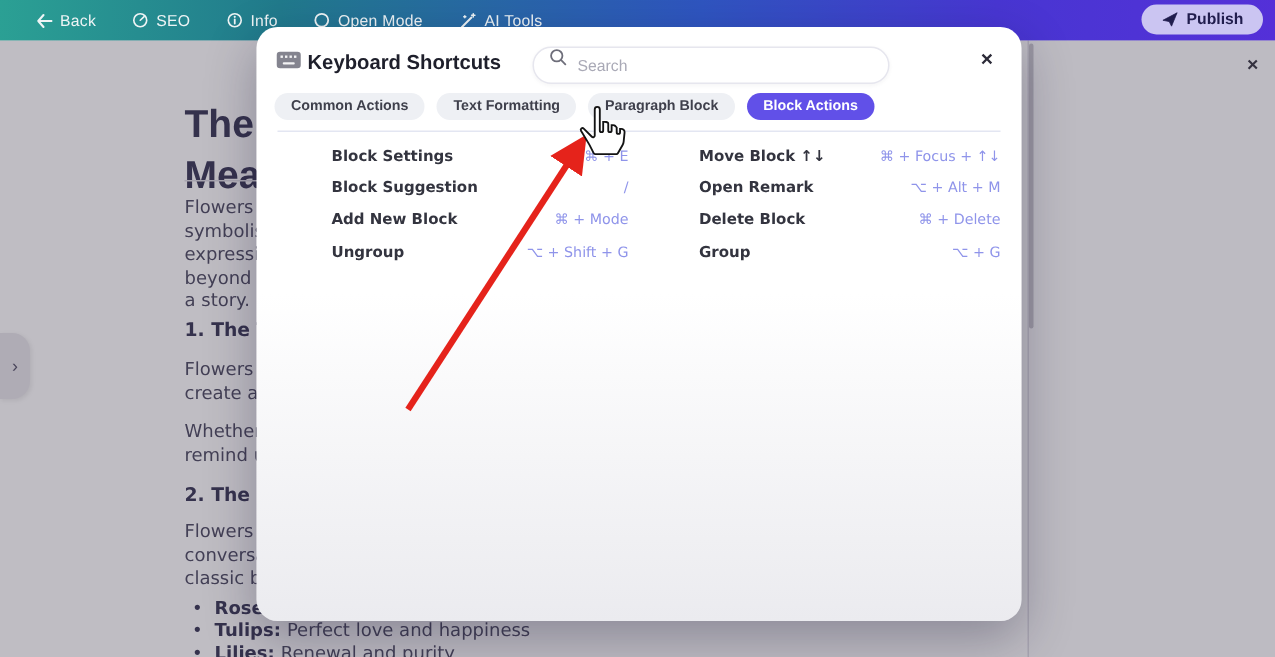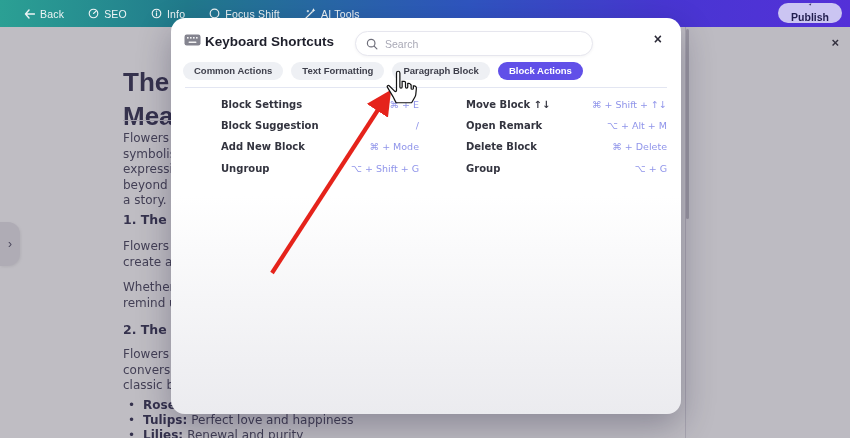--- a/index.html
+++ b/index.html
@@ -11,21 +11,21 @@
     position:absolute; top:0; left:0; width:850px; height:27px; z-index:3;
     background:linear-gradient(93deg,#2ba094 0%,#217a8c 22%,#2f55c0 55%,#4836d2 78%,#5430d8 100%);
     display:flex; align-items:center; color:#eef4f5; font-size:10.5px;
   }
   .tb-left{ display:flex; align-items:center; gap:24px; padding-left:24px; }
   .tb-item{ display:flex; align-items:center; gap:5px; cursor:pointer; font-weight:500; letter-spacing:.2px; white-space:nowrap; }
   .tb-item svg{ display:block; }
   .tb-right{ position:absolute; right:8px; top:3px; display:flex; align-items:center; gap:7px; }
   .pill-btn{ display:flex; align-items:center; gap:5px; height:20px; padding:0 13px; border-radius:11px; font-size:10.5px; cursor:pointer; }
   .preview-btn{ border:1px solid rgba(255,255,255,.75); color:#ffffff; background:transparent; }
-  .publish-btn{ background:#cbc5f2; color:#211d4e; font-weight:700;flex-direction:column; }
+  .publish-btn{ background:#cbc5f2; color:#211d4e; font-weight:700; }
 
   
   .content{ position:absolute; top:27px; left:0; width:850px; height:411px; background:#ffffff; z-index:1; }
   .h1{ position:absolute; left:123px; font-size:26px; font-weight:700; color:#2e2c4d; white-space:nowrap; }
   .h1.l1{ top:40px; } .h1.l2{ top:74px; }
   .hrule{ position:absolute; left:123px; top:93px; width:380px; height:1px; background:#dddbe2; }
   .para{ position:absolute; left:123px; font-size:12px; line-height:15.6px; color:#44425a; white-space:nowrap; font-family:"DejaVu Sans", sans-serif; }
   .sect{ position:absolute; left:123px; font-size:12.5px; font-weight:700; color:#2e2c4d; white-space:nowrap; font-family:"DejaVu Sans", sans-serif; }
   .bullets{ position:absolute; left:128px; top:371px; font-size:12px; font-family:"DejaVu Sans", sans-serif; color:#44425a; }
   .bullet{ height:15px; line-height:15px; white-space:nowrap; }
@@ -46,21 +46,21 @@
   .overlay{ position:absolute; top:27px; left:0; width:850px; height:411px; background:rgba(67,63,80,.34); z-index:5; }
 
   
   .modal{ position:absolute; left:171px; top:18px; width:510px; height:396px; border-radius:14px; z-index:10;
     background:linear-gradient(180deg,#ffffff 0%,#ffffff 45%,#ebebef 100%);
     box-shadow:0 12px 34px rgba(20,16,50,.30); }
   .m-header{ position:relative; height:36px; }
   .m-kbicon{ position:absolute; left:13px; top:16px; }
   .m-title{ position:absolute; left:34px; top:16px; font-size:13.5px; font-weight:700; color:#1e1f2b; }
   .m-search{ position:absolute; left:184px; top:13px; width:238px; height:25px; border:1px solid #e6e6ee; border-radius:13px;
-    background:#fff; display:flex; align-items:center; padding:0 10px; gap:7px; box-shadow:0 1px 3px rgba(30,30,60,.05); }
+    background:#fff; display:flex; padding:0 10px; gap:7px; box-shadow:0 1px 3px rgba(30,30,60,.05); }
   .m-search input{ border:none; outline:none; flex:1; font-size:10.5px; color:#3a3a46; background:transparent; font-family:"Liberation Sans",sans-serif; }
   .m-search input::placeholder{ color:#a9a9b6; }
   .m-close{ position:absolute; right:19px; top:13px; font-size:14px; font-weight:700; color:#2c2b38; cursor:pointer; }
   .m-tabs{ position:absolute; left:12px; top:44px; display:flex; gap:8px; }
   .tab{ height:18px; line-height:18px; padding:0 11px; border-radius:10px; background:#eef0f4; color:#3f404c;
     font-size:9.5px; font-weight:700; cursor:pointer; white-space:nowrap; }
   .tab.active{ background:#6150e8; color:#ffffff; }
   .m-divider{ position:absolute; left:14px; top:69px; width:482px; height:1px; background:#e3e6f2; }
   .m-list{ position:absolute; left:0; top:76px; width:510px; padding:0 15px 0 14px;
     display:grid; grid-template-columns:234px 237px; column-gap:11px; }
@@ -96,21 +96,21 @@
           <circle cx="6" cy="6" r="4.7" stroke="#eef4f5" stroke-width="1.2" fill="none"></circle>
           <path d="M6 5.4 V8.4" stroke="#eef4f5" stroke-width="1.3" stroke-linecap="round"></path>
           <circle cx="6" cy="3.5" r="0.8" fill="#eef4f5"></circle>
         </svg>
       <span>Info</span>
     </div>
     <div class="tb-item">
       <svg width="11" height="11" viewBox="0 0 12 12">
           <circle cx="6" cy="6" r="4.7" stroke="#eef4f5" stroke-width="1.3" fill="none"></circle>
         </svg>
-      <span>Focus Shift</span>
+      <span>Open Mode</span>
     </div>
     <div class="tb-item">
       <svg width="12" height="12" viewBox="0 0 13 13">
           <path d="M2 11 L9 4" stroke="#eef4f5" stroke-width="1.4" stroke-linecap="round"></path>
           <path d="M10.3 1.2 v2.4 M9.1 2.4 h2.4" stroke="#eef4f5" stroke-width="1.1" stroke-linecap="round"></path>
           <path d="M4.2 2.6 v1.6 M3.4 3.4 h1.6" stroke="#eef4f5" stroke-width="1" stroke-linecap="round"></path>
         </svg>
       <span>AI Tools</span>
     </div>
   </div>
@@ -219,21 +219,21 @@
           <span class="keys">⌘ + Mode</span>
         </div>
       <div class="srow">
           <span class="act">Ungroup</span>
           <span class="keys">⌥ + Shift + G</span>
         </div>
     </div>
     <div class="scol">
       <div class="srow">
           <span class="act">Move Block ↑↓</span>
-          <span class="keys">⌘ + Shift + ↑↓</span>
+          <span class="keys">⌘ + Focus + ↑↓</span>
         </div>
       <div class="srow">
           <span class="act">Open Remark</span>
           <span class="keys">⌥ + Alt + M</span>
         </div>
       <div class="srow">
           <span class="act">Delete Block</span>
           <span class="keys">⌘ + Delete</span>
         </div>
       <div class="srow">

